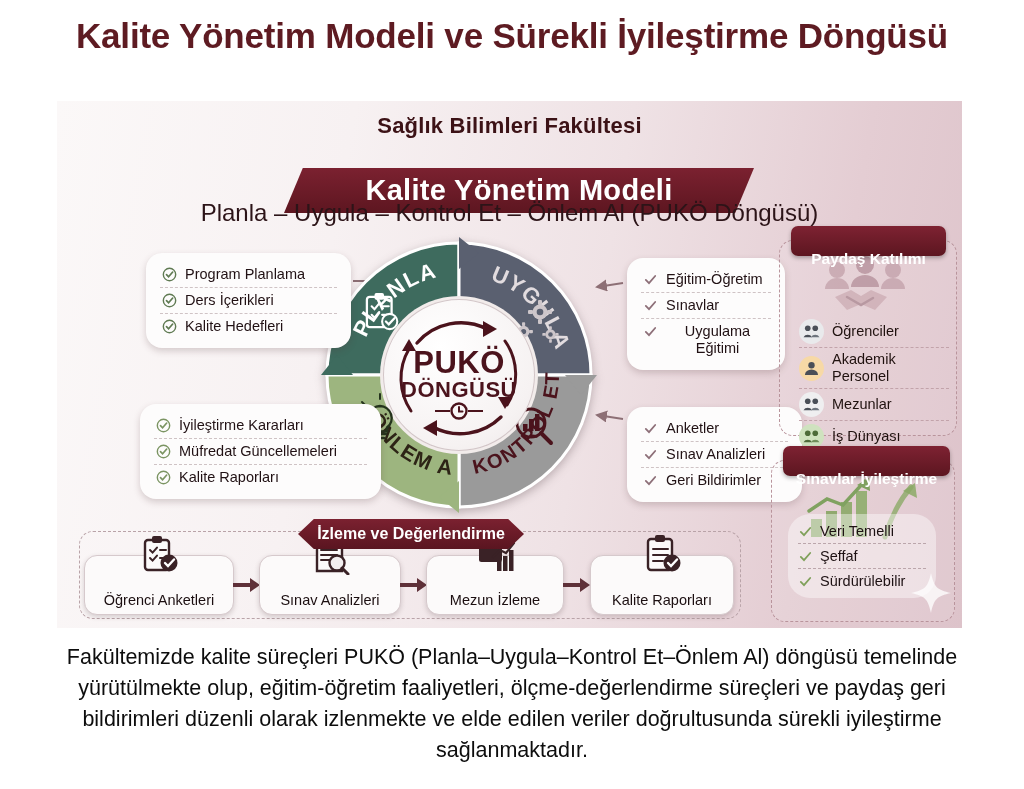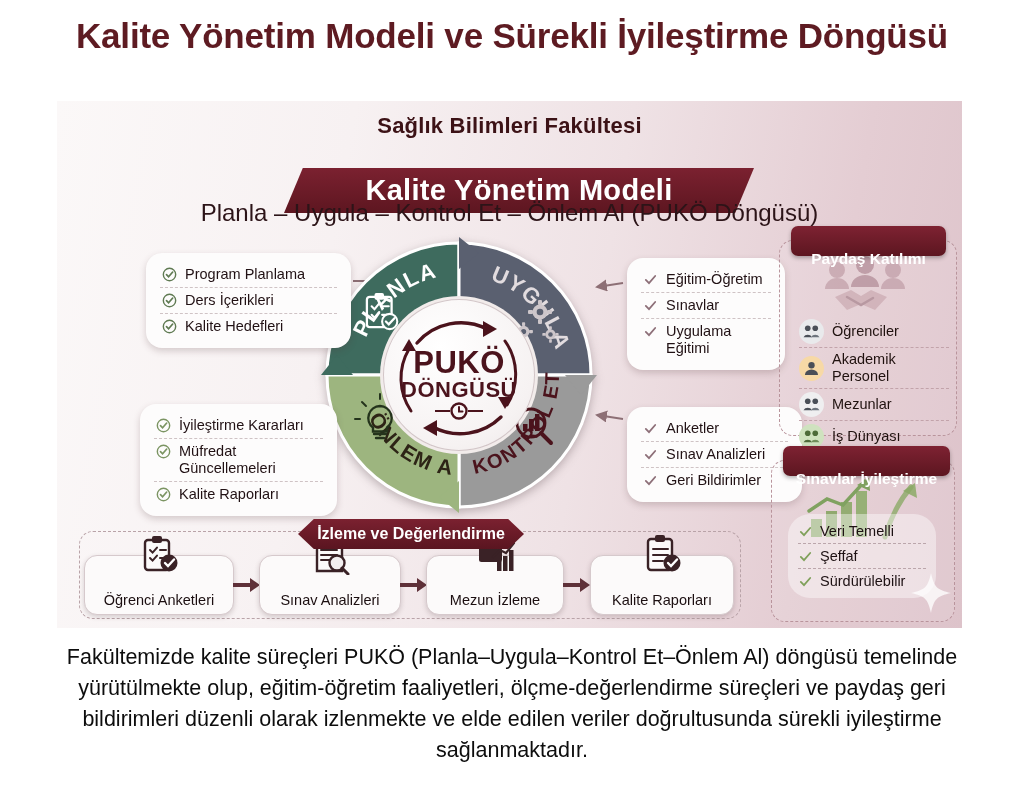--- a/index.html
+++ b/index.html
@@ -56,26 +56,26 @@
     border-radius:16px;
     box-shadow:0 3px 7px rgba(80,50,55,.22);
     padding:9px 14px;box-sizing:border-box;
   }
   .chk-row{
     display:flex;align-items:flex-start;gap:8px;
     padding:4px 2px;
     border-bottom:1px dashed #cfc3c5;
     font-size:14.5px;color:#211114;line-height:17px;
   }
-  .chk-row:last-child{border-bottom:none;}
+  .chk-row:last-child{border-bottom:none;text-align:center;}
   .chk-mark{flex:0 0 auto;width:15px;height:15px;margin-top:1px;}
   .chk-mark svg{display:block;}
 
   #card-plan{left:89px;top:152px;width:205px;}
-  #card-act {left:83px;top:303px;width:197px;}
+  #card-act {left:83px;top:303px;width:241px;}
   #card-do  {left:570px;top:157px;width:158px;}
   #card-check{left:570px;top:306px;width:175px;}
   #card-do .chk-row, #card-check .chk-row{font-size:14.5px;}
 
   
   .wheel{
     position:absolute;left:262px;top:134px;width:280px;height:280px;
   }
   .wheel svg{display:block;filter:drop-shadow(0 3px 5px rgba(60,40,45,.3));}
   .wheel-core{

